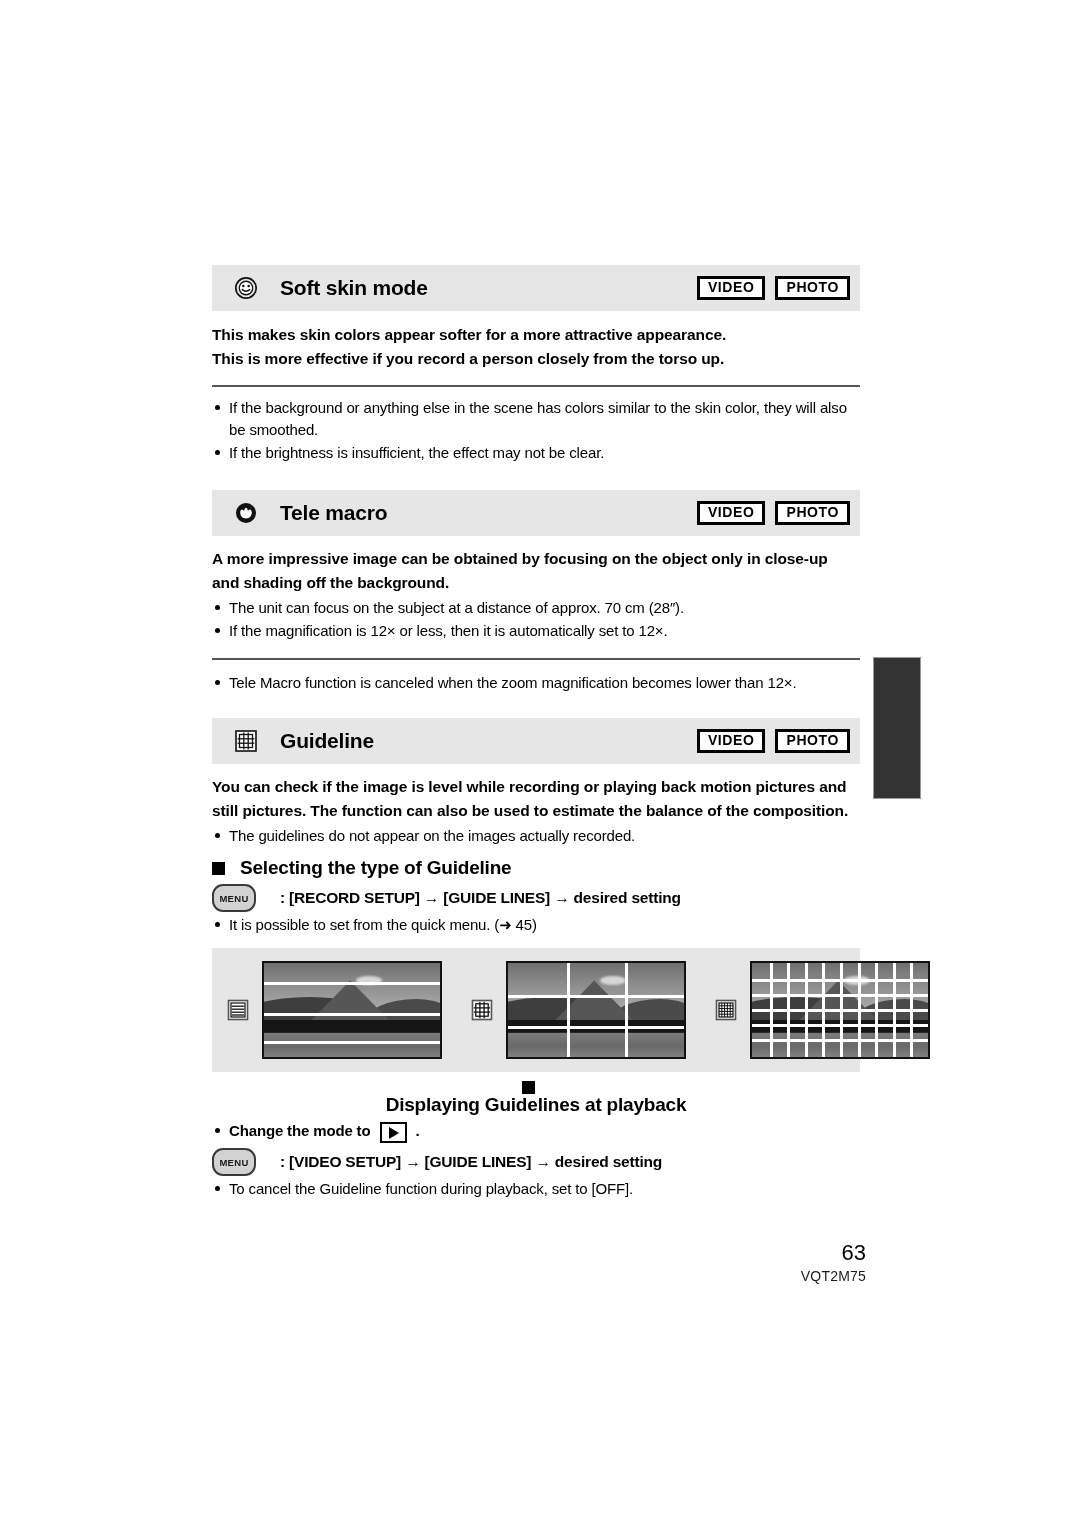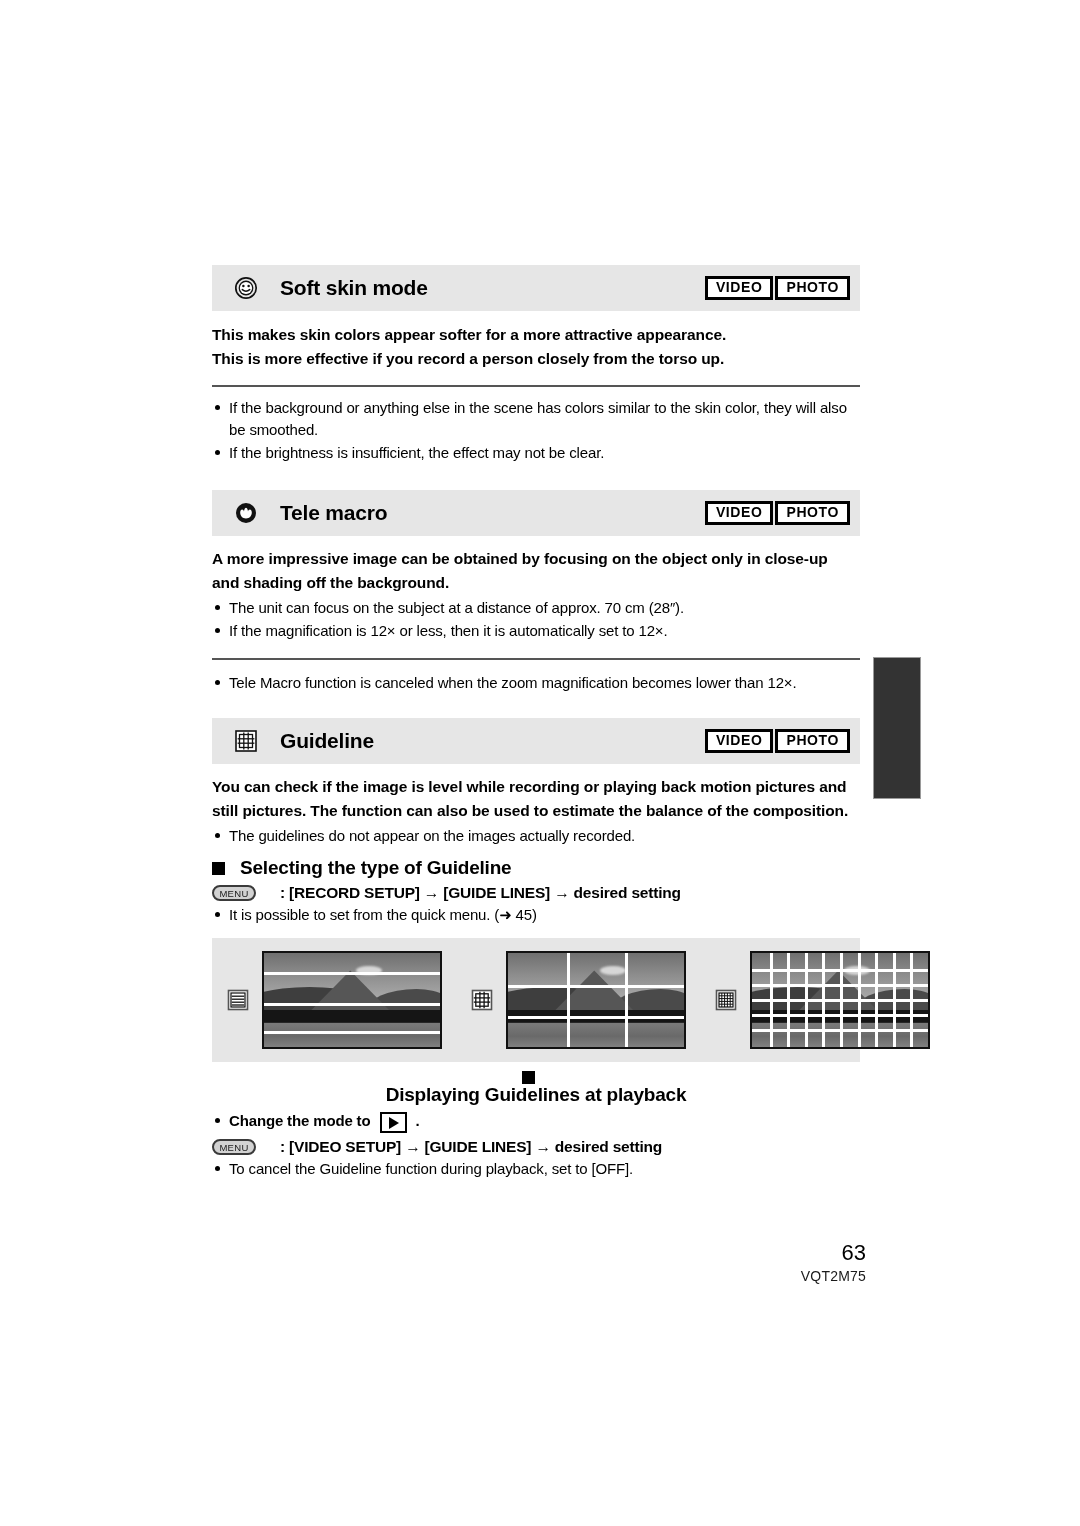--- a/index.html
+++ b/index.html
@@ -49,21 +49,21 @@
   .sec-head .hd-title{
     font-size:21px;
     font-weight:bold;
     letter-spacing:-0.2px;
     margin-left:22px;
     white-space:nowrap;
   }
   .badges{
     margin-left:auto;
     display:flex;
-    gap:2px;
+    gap:10px;
     align-items:center;
   }
   .badge{
     border:3px solid #000;
     font-size:14px;
     font-weight:bold;
     letter-spacing:0.6px;
     padding:1px 8px 2px 8px;
     line-height:1.08;
     background:#fff;
@@ -128,26 +128,26 @@
     align-items:center;
     font-size:15.5px;
     font-weight:bold;
     letter-spacing:-0.2px;
     margin:5px 0 2px 0;
   }
   .menu-btn{
     display:inline-flex;
     align-items:center;
     justify-content:center;
-    width:44px;height:16px;
+    width:44px;height:28px;
     border:2px solid #3a3a3a;
     border-radius:11px;
     background:#d2d2d2;
     font-size:9.5px;
-    font-weight:normal;
+    font-weight:bold;
     letter-spacing:0.3px;
     color:#1a1a1a;
     flex:0 0 auto;
     box-sizing:border-box;
   }
   .menu-path{margin-left:24px;}
   .arr{font-weight:normal;}
 
   
   .play-box{

